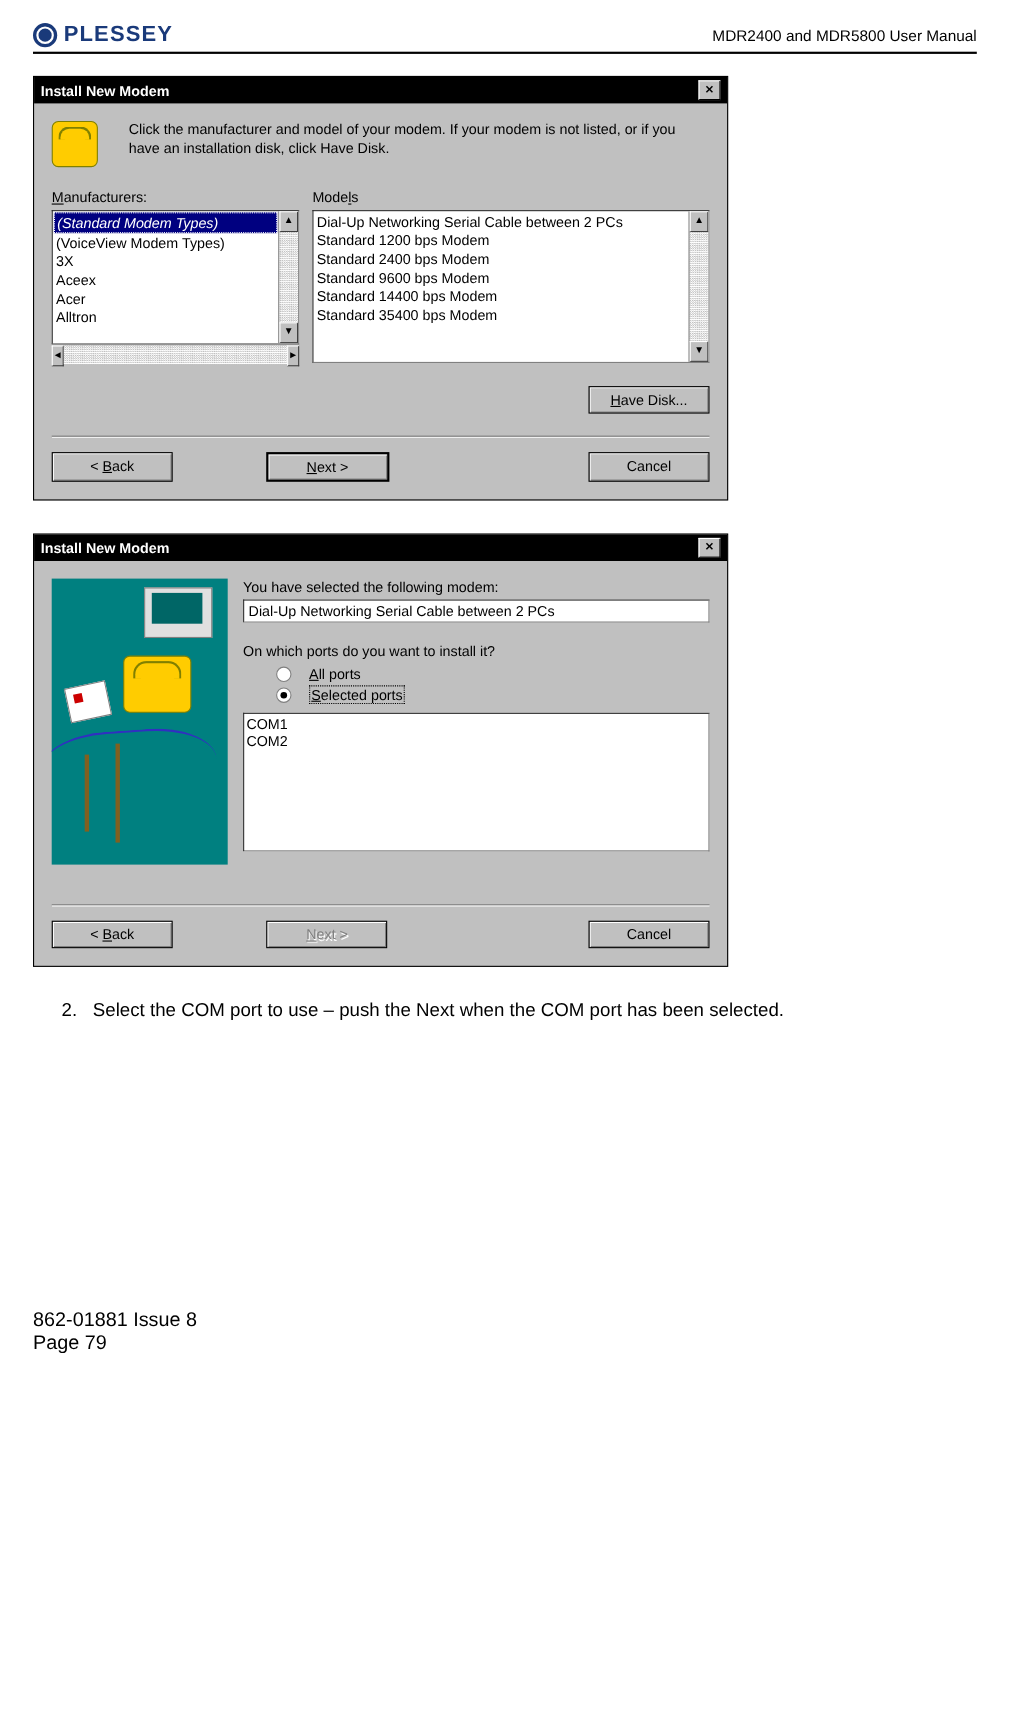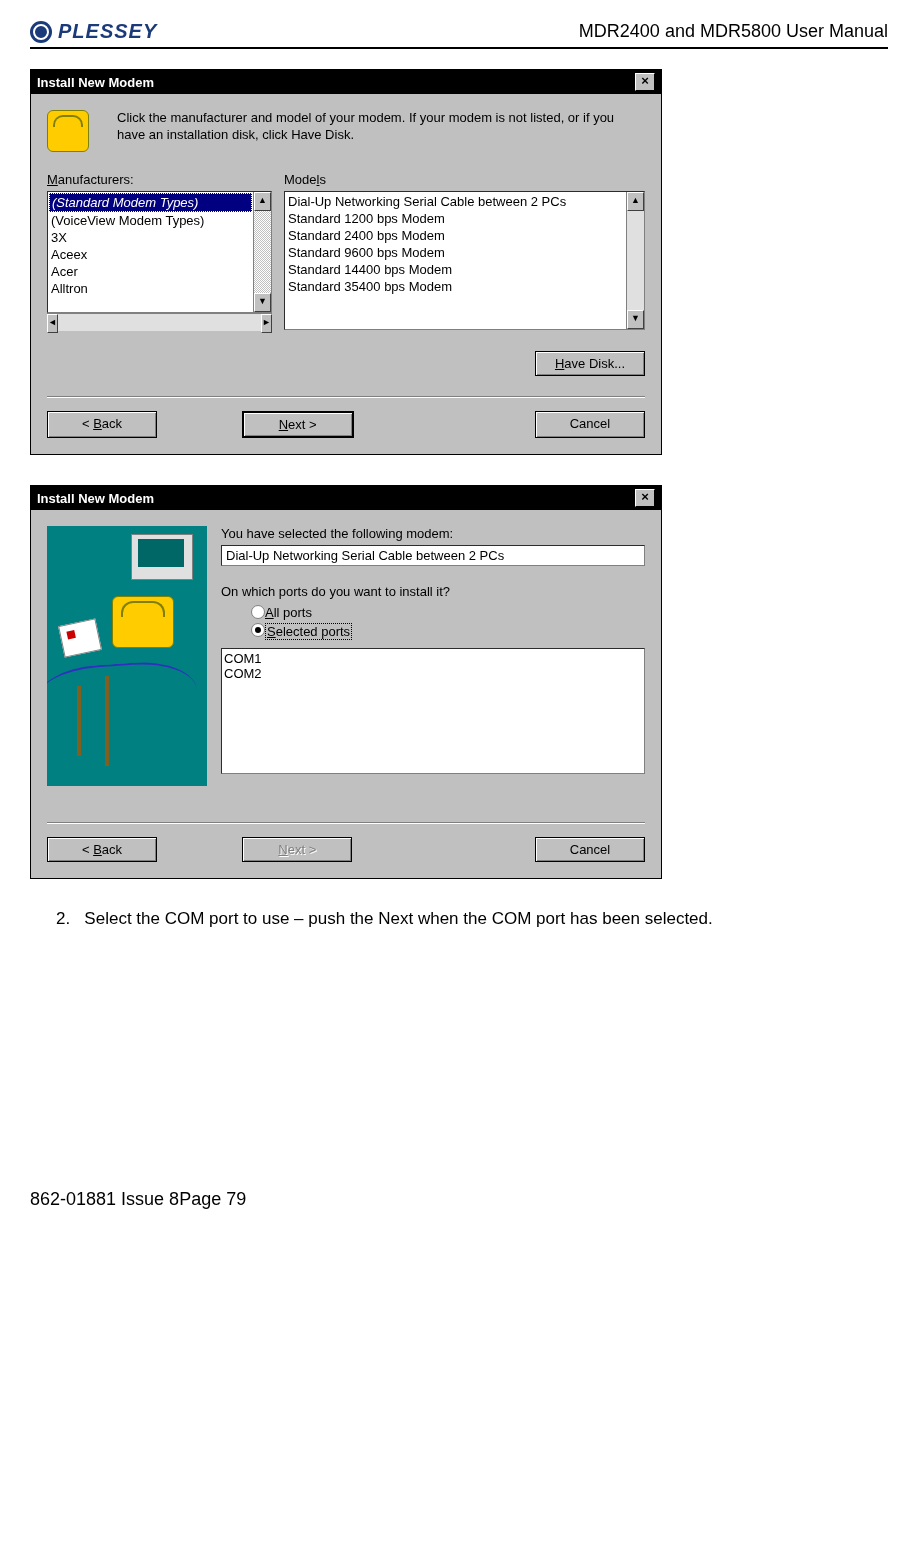--- a/index.html
+++ b/index.html
@@ -15,21 +15,20 @@
     justify-content: space-between;
     align-items: center;
     border-bottom: 2px solid #000;
     padding-bottom: 4px;
     margin-bottom: 20px;
   }
   .logo {
     display: flex;
     align-items: center;
     font-weight: bold;
-    font-style: italic;
     color: #1a3a7a;
     font-size: 20px;
     letter-spacing: 1px;
   }
   .logo-circle {
     width: 22px;
     height: 22px;
     border-radius: 50%;
     background: #1a3a7a;
     margin-right: 6px;
@@ -37,21 +36,21 @@
   }
   .logo-circle::after {
     content:"";
     position:absolute;
     width:12px;height:12px;
     border:2px solid #fff;
     border-radius:50%;
     left:3px;top:3px;
   }
   .header-title {
-    font-size: 18px;
+    font-size: 14px;
   }
   .dialog {
     border: 1px solid #000;
     background: #c0c0c0;
     font-family: "MS Sans Serif", Tahoma, sans-serif;
     font-size: 13px;
     width: 630px;
     margin-bottom: 30px;
   }
   .titlebar {
@@ -228,39 +227,40 @@
   .art-pole2{position:absolute;width:4px;height:70px;background:#806020;left:30px;bottom:30px;}
   .art-wire{position:absolute;width:160px;height:60px;border-top:2px solid #3030c0;left:-10px;bottom:60px;border-radius:50%/40px;transform:rotate(-4deg);}
   .wiz-right{
     flex:1;
     font-size:13px;
   }
   .readonly-box{
     border:1px inset #808080;background:#fff;padding:2px 4px;margin-top:4px;margin-bottom:18px;
   }
   .radio-row{
-    display:flex;gap:0;margin:3px 0;
+    display:flex;align-items:center;gap:16px;margin:3px 0;
   }
   .radio{
     width:12px;height:12px;border-radius:50%;border:1px solid #808080;background:#fff;display:inline-flex;align-items:center;justify-content:center;
   }
   .radio.checked::after{content:"";width:6px;height:6px;border-radius:50%;background:#000;}
   .radio-label.focus{border:1px dotted #000;padding:0 1px;}
   .ports-box{
     border:1px inset #808080;background:#fff;height:120px;margin-top:8px;padding:2px;
   }
   .col-manu{width:225px;flex:0 0 225px;}
   .instruction-line{
     margin:30px 0 0 26px;
     font-size:17px;
   }
   .footer{
-    display:flex;justify-content:flex-start;
+    display:flex;justify-content:space-between;
     font-size:18px;
     margin-top:260px;
+    flex-direction:column;
   }
   u{text-decoration:underline;}
 </style>
 </head>
 <body>
 
 <div class="header">
   <div class="logo">
     <div class="logo-circle"></div>
     <span>PLESSEY</span>

